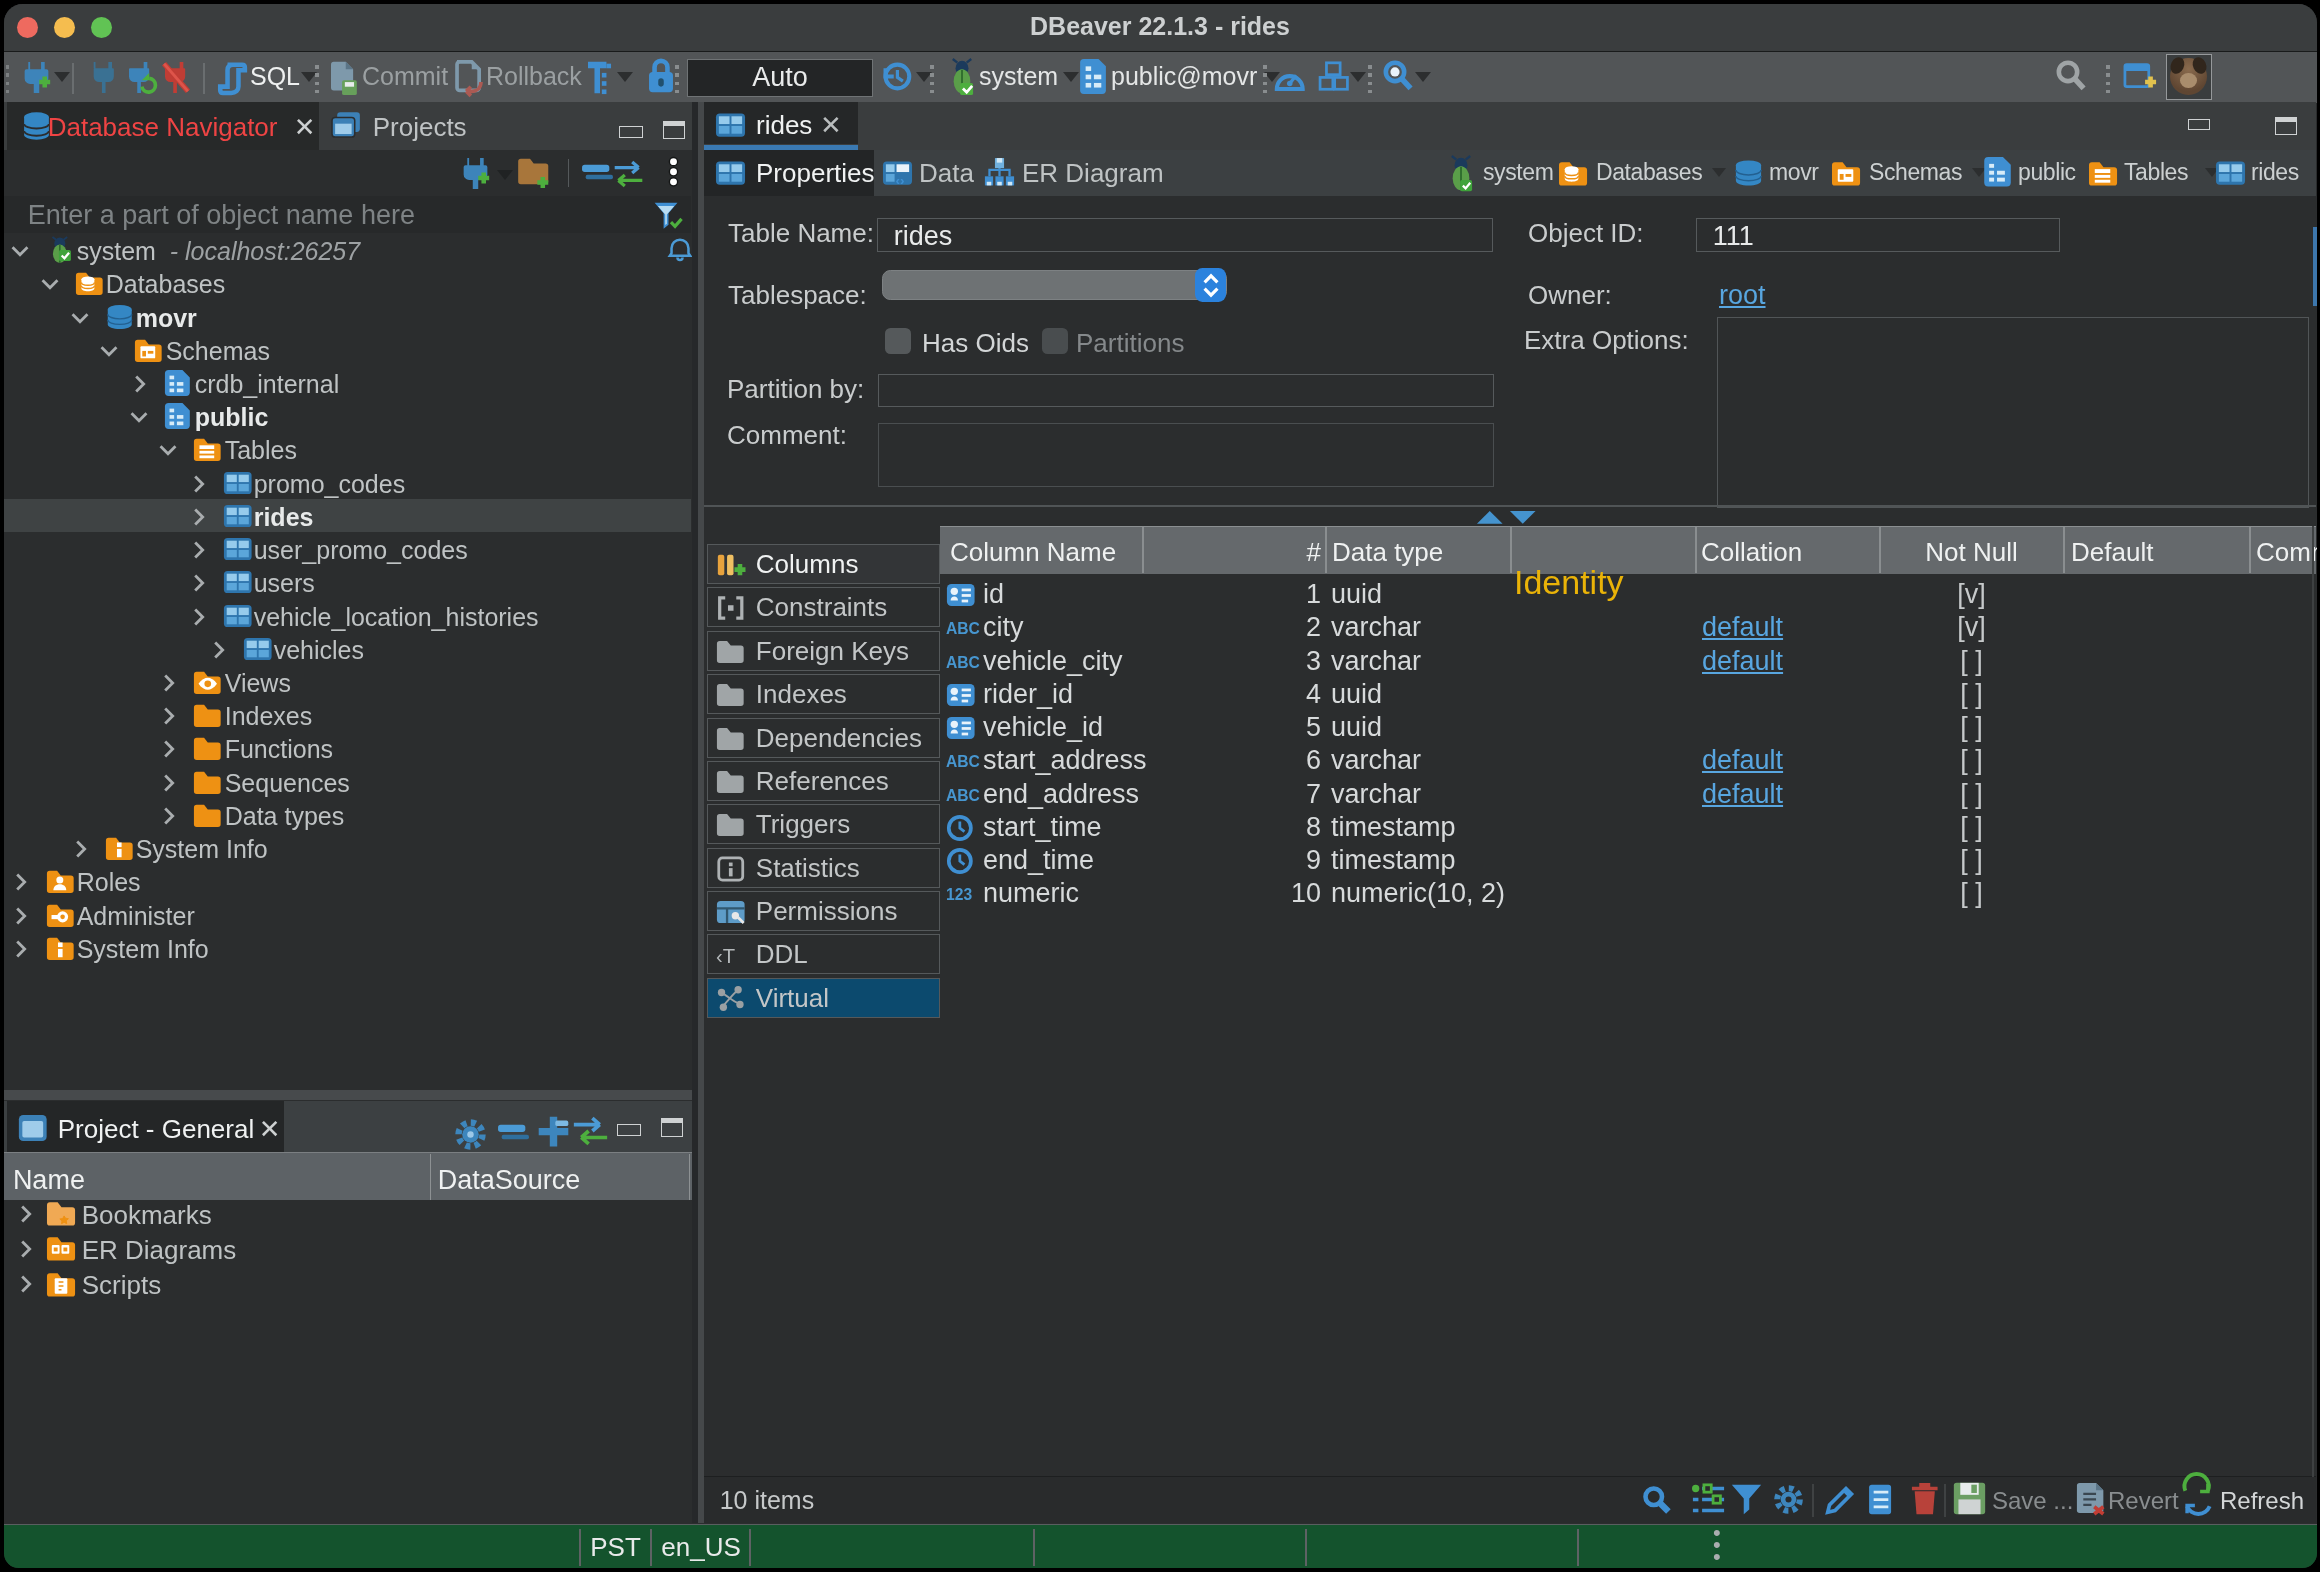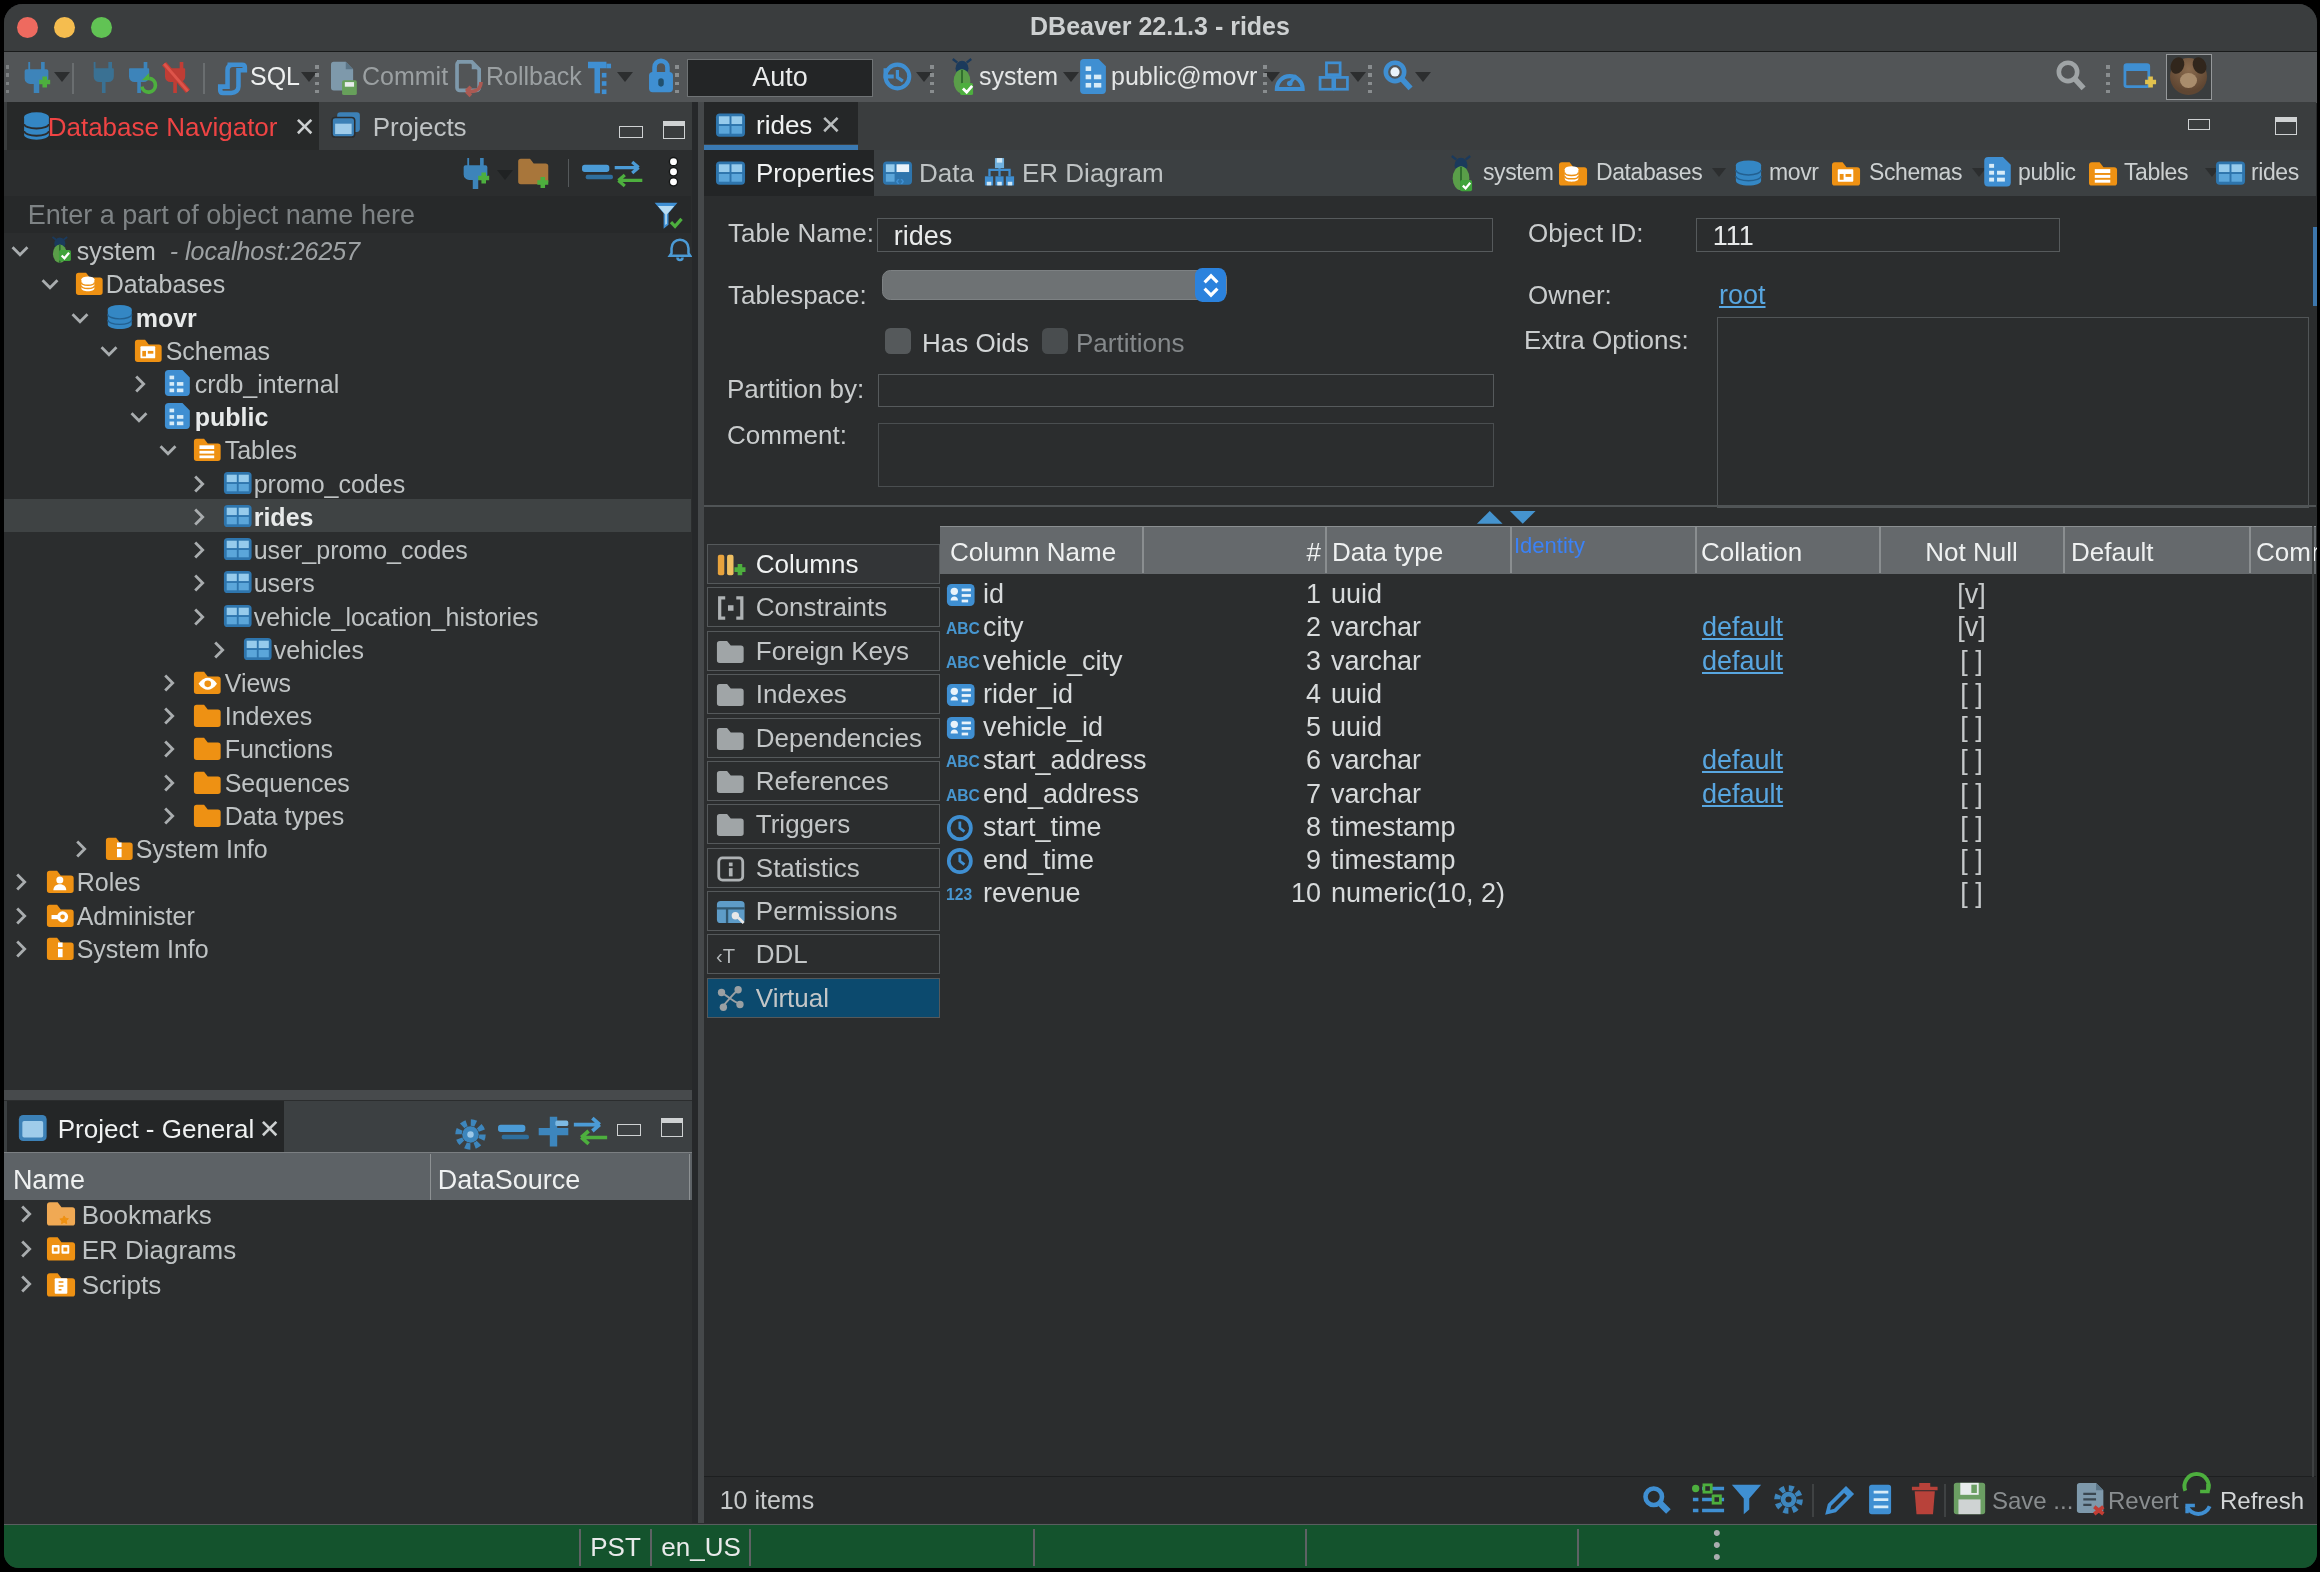--- a/index.html
+++ b/index.html
@@ -694,21 +694,21 @@
   <div class="a" style="left:0;top:403px;width:1612px;height:1.8px;background:#505456"></div>
   <svg class="a" style="left:772px;top:408px" width="66" height="14.8" viewBox="0 0 72 16">
           <path d="M15 1L29 15H1z" fill="#4593ce"></path>
           <path d="M37 1h28L51 15z" fill="#4593ce"></path>
         </svg>
 
   <div class="a" style="left:236px;top:424px;width:1376px;height:48px;background:#65696c;border-top:1.8px solid #8b8f91" id="ghdr"></div>
   <div class="a" style="left:246px;top:435px;font-size:26px;color:#eff1f1">Column Name</div>
   <div class="a" style="left:591px;top:435px;font-size:26px;color:#eff1f1;width:26px;text-align:right">#</div>
   <div class="a" style="left:628px;top:435px;font-size:26px;color:#eff1f1">Data type</div>
-  <div class="a" style="left:810px;top:431px;font-size:22px;color:#3b82f6">Identity</div>
+  <div class="a" style="left:810px;top:461px;font-size:34px;color:#eab308">Identity</div>
   <div class="a" style="left:997px;top:435px;font-size:26px;color:#eff1f1">Collation</div>
   <div class="a" style="left:1175px;top:435px;width:185px;text-align:center;font-size:26px;color:#eff1f1">Not Null</div>
   <div class="a" style="left:1367px;top:435px;font-size:26px;color:#eff1f1">Default</div>
   <div class="a" style="left:1552px;top:435px;font-size:26px;color:#eff1f1">Comm</div>
   <div class="grow" style="left:236px;top:476px;width:1376px">
           <svg style="position:absolute;left:5.5px;top:2.8px;overflow:visible" width="29.5" height="28" viewBox="0 0 32 30">
             <rect x="1" y="3" width="30" height="24" rx="5" fill="#3f8fd2"></rect>
             <circle cx="9" cy="11" r="4" fill="#e9f3fa"></circle>
             <path d="M5 21c0-3 1.8-4.5 4-4.5s4 1.5 4 4.5z" fill="#e9f3fa"></path>
             <rect x="17" y="8" width="10" height="3" fill="#e9f3fa"></rect>
@@ -805,21 +805,21 @@
           </svg>
           <span style="position:absolute;left:43px;top:0.9px">end_time</span>
           <span style="position:absolute;left:305px;top:0.9px;width:76px;text-align:right">9</span>
           <span style="position:absolute;left:391px;top:0.9px">timestamp</span>
           <span style="position:absolute;left:939px;top:0.9px;width:185px;text-align:center;color:#c6c9ca">[ ]</span>
         </div>
   <div class="grow" style="left:236px;top:775px;width:1376px">
           <svg style="position:absolute;left:5.5px;top:2.8px;overflow:visible;font-size:29px" width="29.5" height="28" viewBox="0 0 32 30">
             <text x="0" y="22" font-family="Liberation Sans" font-size="17" font-weight="bold" fill="#4796d0">123</text>
           </svg>
-          <span style="position:absolute;left:43px;top:0.9px">revenue</span>
+          <span style="position:absolute;left:43px;top:0.9px">numeric</span>
           <span style="position:absolute;left:305px;top:0.9px;width:76px;text-align:right">10</span>
           <span style="position:absolute;left:391px;top:0.9px">numeric(10, 2)</span>
           <span style="position:absolute;left:939px;top:0.9px;width:185px;text-align:center;color:#c6c9ca">[ ]</span>
         </div>
         <div class="a" style="left:438px;top:425px;width:1.8px;height:46px;background:#8a8e90"></div>
         <div class="a" style="left:621px;top:425px;width:1.8px;height:46px;background:#8a8e90"></div>
         <div class="a" style="left:806px;top:425px;width:1.8px;height:46px;background:#8a8e90"></div>
         <div class="a" style="left:991px;top:425px;width:1.8px;height:46px;background:#8a8e90"></div>
         <div class="a" style="left:1175px;top:425px;width:1.8px;height:46px;background:#8a8e90"></div>
         <div class="a" style="left:1359px;top:425px;width:1.8px;height:46px;background:#8a8e90"></div>

